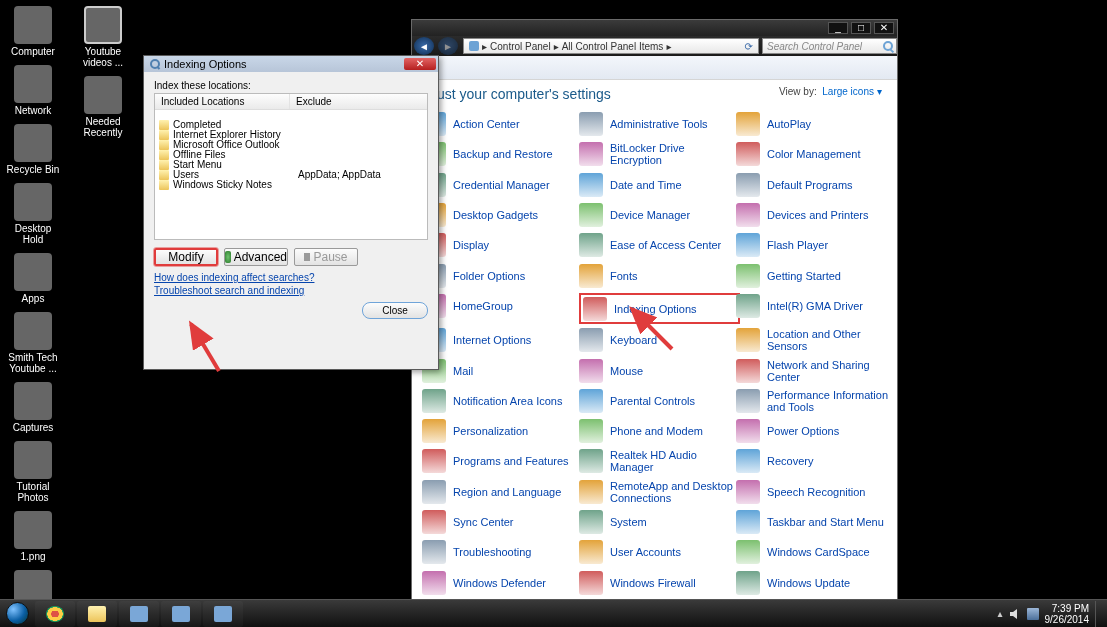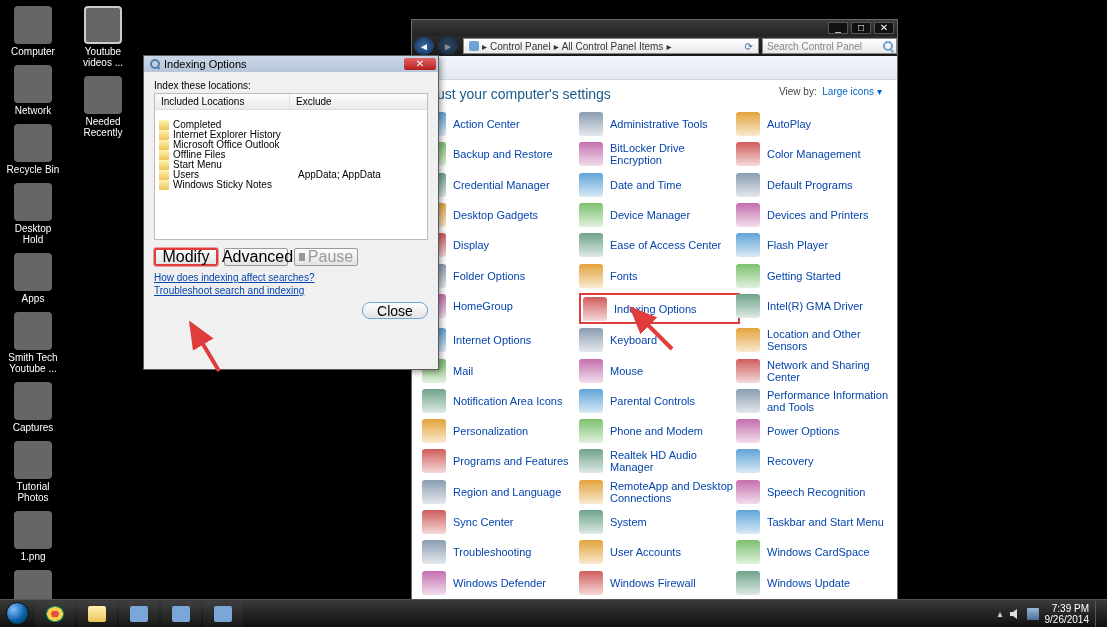--- a/index.html
+++ b/index.html
@@ -59,21 +59,21 @@
   .cp-nav { height:20px; background: linear-gradient(#2b2b2b,#1a1a1a);
             display:flex; align-items:center; color:#ddd; font-size:10px; }
   .nav-back,.nav-fwd { width:20px; height:18px; border-radius:50%;
                        background:radial-gradient(#3a6aa8,#0e2d52); margin:0 2px;
                        display:flex; align-items:center; justify-content:center;}
   .nav-fwd { opacity:0.5; }
   .nav-path { flex:1; background:linear-gradient(#fff,#e8e8e8); color:#333;
               height:16px; margin:0 3px; padding:1px 5px; font-size:10px;
               border:1px solid #888; display:flex; align-items:center; gap:3px;}
   .nav-search { width:135px; height:16px; background:linear-gradient(#fff,#e8e8e8);
-                border:1px solid #888; color:#888; font-size:10px; 
+                border:1px solid #888; color:#888; font-size:10px; font-style:italic;
                 padding:1px 4px 1px 4px; position:relative; display:flex; align-items:center;}
   .nav-search .search-ico { position:absolute; right:3px; top:2px; width:10px; height:10px;
        border:2px solid #6da3d5; border-radius:50%; }
   .nav-search .search-ico:after { content:""; position:absolute; width:4px; height:2px;
        background:#6da3d5; transform:rotate(45deg); bottom:-3px; right:-3px; }
   .cp-toolbar { height:24px; background:linear-gradient(#f3f6fb,#e3e9f2);
                 border-bottom:1px solid #d5d5d5; }
   .cp-header { display:flex; justify-content:flex-end; padding:6px 15px 2px; font-size:10px; color:#444; }
   .cp-header .heading { flex:1; color:#1a5a8a; font-size:14px; padding-left:10px;}
   .cp-header a { color:#0066cc; cursor:default; }
@@ -115,30 +115,30 @@
   .idx-col1 { width:135px; border-right:1px solid #e3e3e3;}
   .idx-col2 { flex:1;}
   .idx-rows { padding:10px 4px;}
   .idx-row { display:flex; height:10px; font-size:10px; line-height:10px;
              color:#000; align-items:center;}
   .idx-row .fico { width:10px; height:10px; margin-right:4px;
        background:linear-gradient(#fff2b0,#ecc45a); border-radius:1px; flex-shrink:0;}
   .idx-row .c1{ width:125px; overflow:hidden; white-space:nowrap;}
   .idx-row .c2{ flex:1;}
   .idx-buttons { display:flex; gap:6px; margin-top:8px;}
-  .idx-btn { width:64px; height:18px; font-size:16px;
+  .idx-btn { width:64px; height:18px; font-size:12px;
              background:linear-gradient(#fcfcfc,#e3e3e3); border:1px solid #9a9a9a;
              border-radius:2px; display:flex; align-items:center; justify-content:center;}
   .idx-btn.disabled { color:#9a9a9a; }
   .idx-btn .bico { width:12px; height:12px; margin-right:3px; }
   .idx-btn.modify { border:2px solid #e03c3c; outline:1px solid rgba(224,60,60,.45);}
   .idx-links { margin-top:6px; font-size:10px;}
   .idx-links a { color:#0645ad; text-decoration:underline; display:block;
                  margin-bottom:2px;}
-  .idx-closebtn { width:66px; height:17px; font-size:14px; margin-top:6px; margin-left:auto;
+  .idx-closebtn { width:66px; height:17px; font-size:10px; margin-top:6px; margin-left:auto;
        background:linear-gradient(#fcfcfc,#e3e3e3); border:1px solid #6fa4d9; border-radius:8px;
        display:flex; align-items:center; justify-content:center;}
   
   .red-arrow { position:absolute; pointer-events:none; }
 </style>
 </head>
 <body>
 
 <div class="desktop-icons" id="dcol1">
     <div class="dicon">

